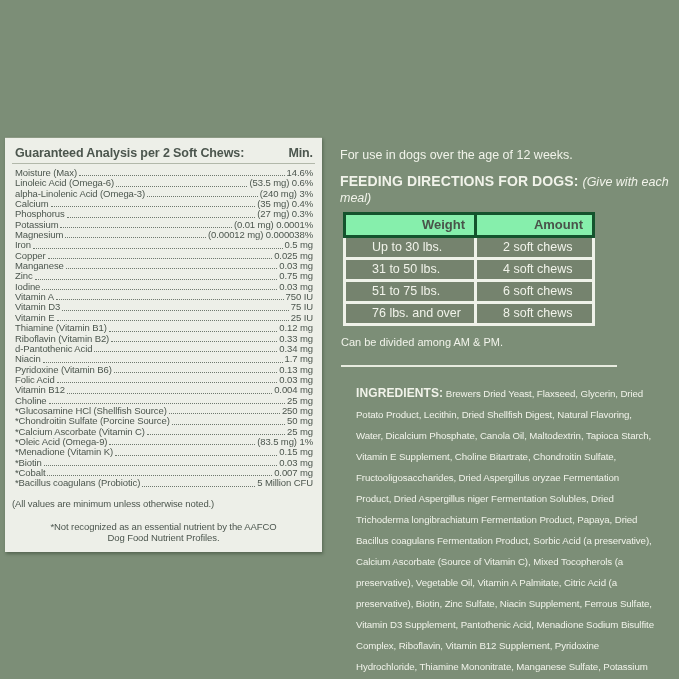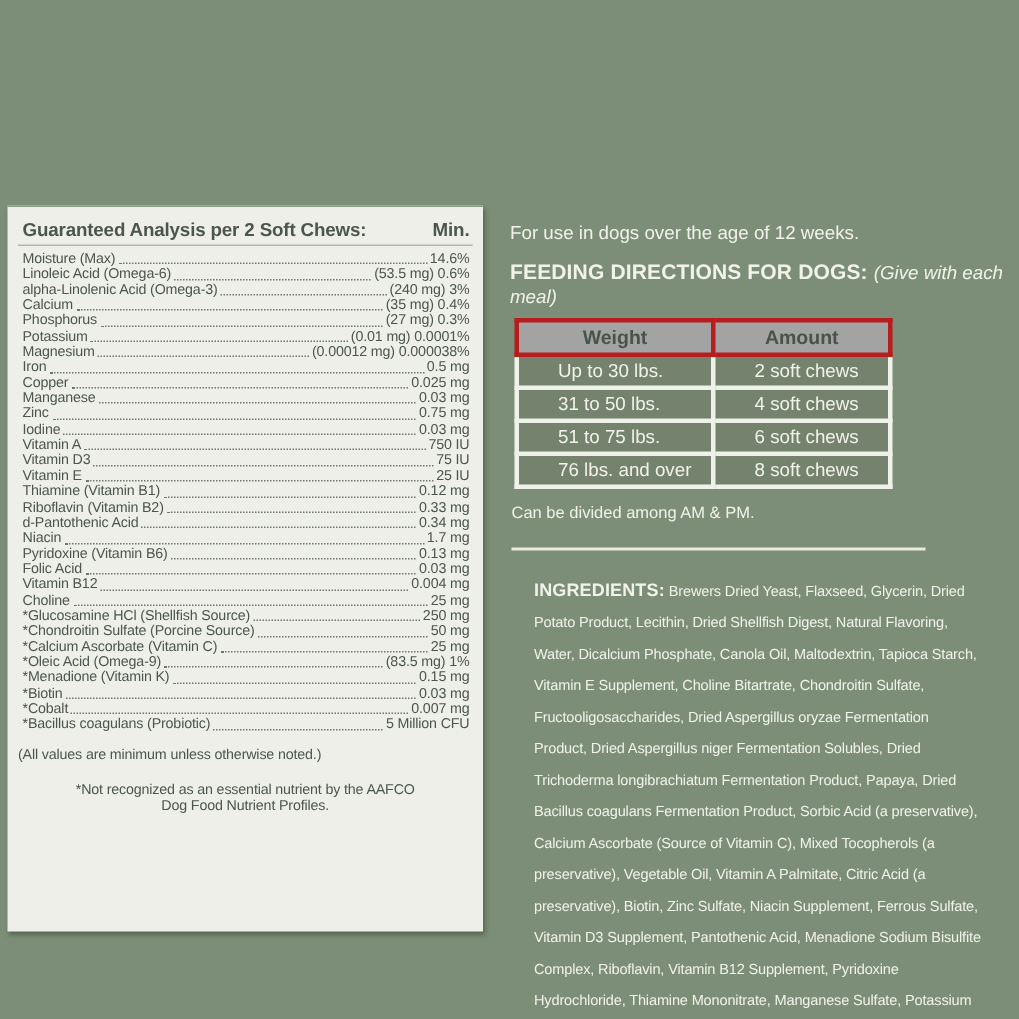--- a/index.html
+++ b/index.html
@@ -3,21 +3,21 @@
 <meta charset="utf-8">
 <style>
   html,body{margin:0;padding:0;}
   body{
     width:679px;height:679px;position:relative;overflow:hidden;
     background:#7C8E77;
     font-family:"Liberation Sans", sans-serif;
   }
   
   .ga-panel{
-    position:absolute;left:5px;top:137px;width:317px;height:484px;
+    position:absolute;left:5px;top:137px;width:317px;height:415px;
     box-sizing:border-box;background:#EDEFE8;color:#4C564E;
     padding:8px 7px 22px 7px;
     border-top:1px solid #8d9a85;
     box-shadow:1px 2px 3px rgba(40,55,38,.45);
   }
   .ga-header{
     display:flex;justify-content:space-between;align-items:baseline;
     font-weight:bold;font-size:12.5px;letter-spacing:-.1px;
     padding:0 2px 3px 3px;margin-bottom:4px;
     border-bottom:1px solid #b2b8aa;
@@ -32,22 +32,22 @@
   .ga-row .val{white-space:nowrap;}
   .ga-note{text-align:left;font-size:9.5px;margin-top:9px;letter-spacing:-.1px;}
   .ga-footnote{text-align:center;font-size:9.5px;line-height:11.5px;margin-top:12px;letter-spacing:-.1px;}
   
   .right-col{position:absolute;left:340px;top:144px;width:332px;color:#F1F3EA;}
   .usage{font-size:12.5px;margin:4px 0 11px 0;}
   .feeding-title{font-size:14px;font-weight:bold;margin:0 0 7px 0;letter-spacing:.1px;}
   .feeding-sub{font-style:italic;font-weight:normal;font-size:12.5px;letter-spacing:0;}
   table.feeding{border-collapse:collapse;margin:0 0 10px 3px;}
   table.feeding th{
-    background:#a3a3a3;color:#49534A;font-size:13px;font-weight:bold;
-    text-align:center;padding:2px 9px 3px 9px;border:3px solid #b91c1c;
+    background:#86efac;color:#49534A;font-size:13px;font-weight:bold;
+    text-align:right;padding:2px 9px 3px 9px;border:3px solid #14532d;
   }
   table.feeding td{
     background:#75836E;color:#F1F3EA;font-size:12.5px;
     padding:2px 9px 3px 26px;border:3px solid #EFF2E9;
   }
   table.feeding .col-weight{width:110px;}
   table.feeding .col-amount{width:97px;margin-top:28px;}
   .divided{font-size:11px;margin:0 0 0 1px;}
   .divider{width:276px;height:2px;background:#E8ECE0;margin:17px 0 14px 1px;}
   .ingredients{font-size:9.7px;line-height:21px;letter-spacing:-.1px;margin:16px;}

